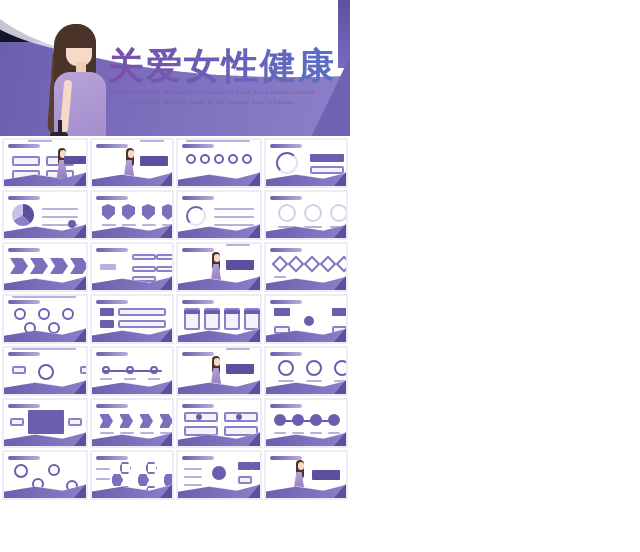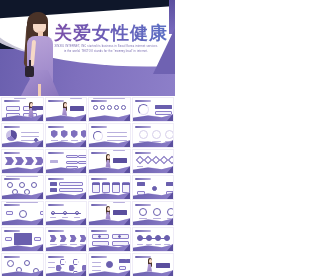--- a/index.html
+++ b/index.html
@@ -1,20 +1,20 @@
 <!DOCTYPE html>
 <html><head>
 <meta charset="utf-8">
 <style>
   * { box-sizing: border-box; margin:0; padding:0; }
   html,body { width:175px; height:276px; overflow:hidden; background:#fff;
               font-family:"Liberation Sans", sans-serif; }
 
   
-  .cover { position:relative; width:175px; height:96px; overflow:hidden;
+  .cover { position:relative; width:175px; height:68px; overflow:hidden;
            background:#0f172a; }
   .cv-bg-bot { position:absolute; left:0; bottom:0; width:175px; height:47px;
                background:linear-gradient(100deg,#6a5fae 0%,#7e6fbd 45%,#8d7fc9 100%); }
   .cv-wave1 { position:absolute; left:-10px; bottom:24px; width:200px; height:60px;
               background:#ffffff; border-radius:0 0 0 100%;
               transform:rotate(-4deg); }
   .cv-wave2 { position:absolute; left:-14px; bottom:28px; width:205px; height:52px;
               background:#e9e5f5; border-radius:0 0 0 110%;
               transform:rotate(-5deg); opacity:.85; }
   .cv-tri { position:absolute; right:0; top:28px; width:0; height:0;

